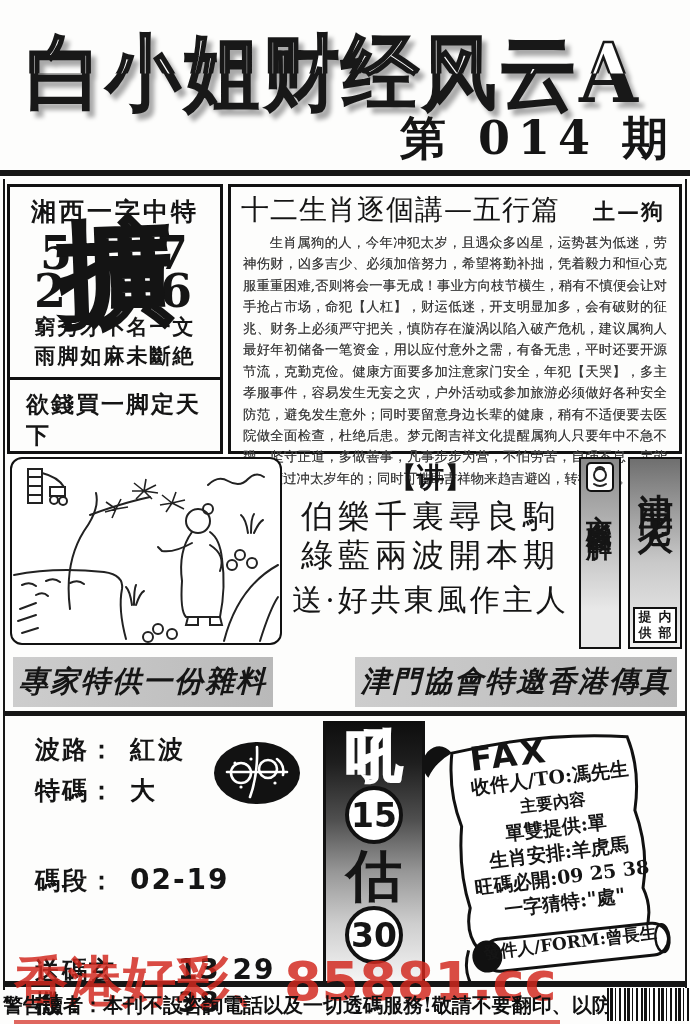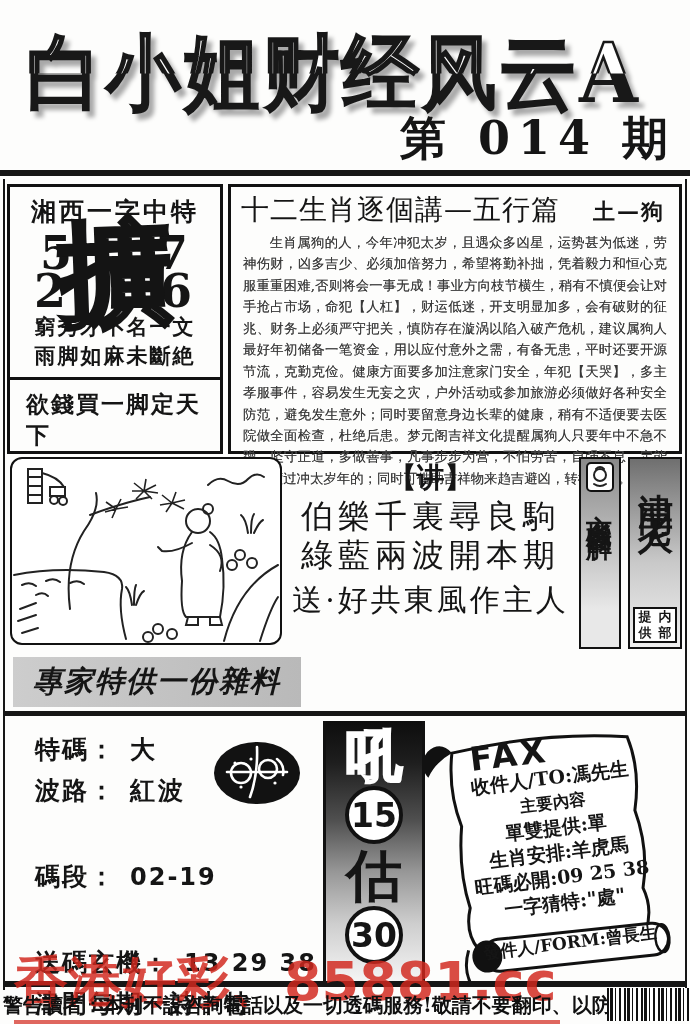--- a/index.html
+++ b/index.html
@@ -51,29 +51,29 @@
   .vtext { writing-mode:vertical-rl; text-orientation:upright; font-weight:900; }
   .vb1 .vtext { font-size:26px; letter-spacing:7px; margin-top:2px; }
   .vb2 .vtext { font-size:35px; letter-spacing:9px; margin-top:6px; }
   .mystery-icon { width:28px; height:30px; background:#fff; border:2px solid #111; border-radius:5px; margin-top:3px; flex:none; }
   .provide-box { margin:auto 0 4px; background:#fff; border:2px solid #111;
                  display:grid; grid-template-columns:1fr 1fr; width:44px; }
   .provide-box span { font-size:13px; font-weight:700; text-align:center; line-height:16px; }
   
   .row-c { position:absolute; top:473px; left:0; right:0; height:64px; display:flex; align-items:center;
            justify-content:space-between; padding:0 8px; border-bottom:5px solid #161616; }
-  .brush { font-style:italic; font-weight:900; font-size:29px; letter-spacing:2px; padding:5px 20px;
+  .brush { font-style:italic; font-weight:900; font-size:29px; letter-spacing:2px; padding:5px 6px;
            background:linear-gradient(90deg,#cdcdcd,#b9b9b9); }
   
   .row-d { position:absolute; top:542px; left:0; right:0; height:266px; display:flex; border-bottom:6px solid #161616; }
   .info-col { width:318px; position:relative; padding:12px 0 0 30px; }
   .info-line { display:flex; align-items:baseline; margin-bottom:8px; }
   .info-label { font-size:25px; font-weight:900; letter-spacing:2px; }
   .info-value { font-size:25px; font-weight:900; letter-spacing:3px; margin-left:14px; }
-  .info-value.num { font-family:"DejaVu Sans",sans-serif; font-size:24px; font-weight:700; letter-spacing:2px;margin-top:48px; }
+  .info-value.num { font-family:"DejaVu Sans",sans-serif; font-size:28px; font-weight:700; letter-spacing:2px;margin-top:48px; }
   .seal { position:absolute; left:206px; top:18px; }
   .strip { width:102px; border-left:3px solid #111; border-right:3px solid #111; flex:none;
            background:linear-gradient(180deg,#0d0d0d 0%,#1e1e1e 16%,#4f4f4f 38%,#979797 58%,#cecece 78%,#f4f4f4 100%);
            display:flex; flex-direction:column; align-items:center; padding-top:4px; }
   .strip-char { font-size:56px; font-weight:900; line-height:60px; }
   .strip-char.outlined { color:#141414; -webkit-text-stroke:2.5px #fff; }
   .strip-num { width:58px; height:58px; border:4px solid #111; border-radius:50%; background:#fff;
                display:flex; align-items:center; justify-content:center;
                font-family:"DejaVu Sans",sans-serif; font-size:33px; font-weight:700; margin:1px 0; }
   .fax-col { flex:1; position:relative; overflow:hidden; }
@@ -206,31 +206,32 @@
           <span>提</span>
           <span>内</span>
           <span>供</span>
           <span>部</span>
         </div>
       </div>
     </div>
 
     <div class="row-c">
       <span class="brush">專家特供一份雜料</span>
+      <span class="brush">津門協會特邀香港傳真</span>
     </div>
 
     <div class="row-d">
       <div class="info-col">
         <div class="info-line">
+          <span class="info-label">波路：</span>
+          <span class="info-value">紅波</span>
+        </div>
+        <div class="info-line">
           <span class="info-label">特碼：</span>
           <span class="info-value">大</span>
-        </div>
-        <div class="info-line">
-          <span class="info-label">波路：</span>
-          <span class="info-value">紅波</span>
         </div>
         <div class="info-line">
           <span class="info-label">碼段：</span>
           <span class="info-value num">02-19</span>
         </div>
         <div class="info-line">
           <span class="info-label">送碼玄機：</span>
           <span class="info-value num">13 29 38</span>
         </div>
         <div class="info-line">

